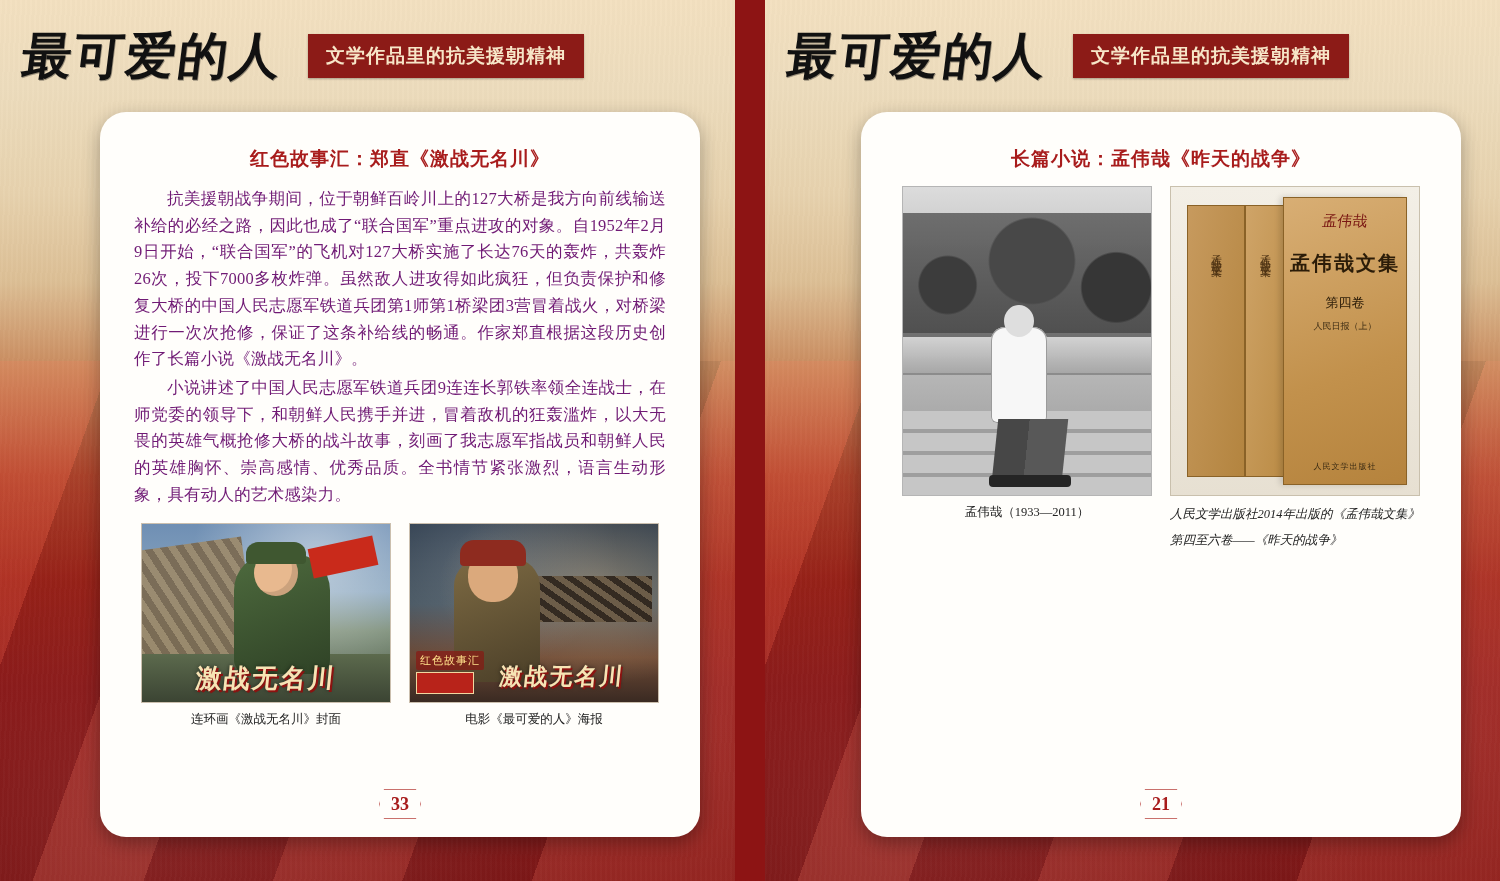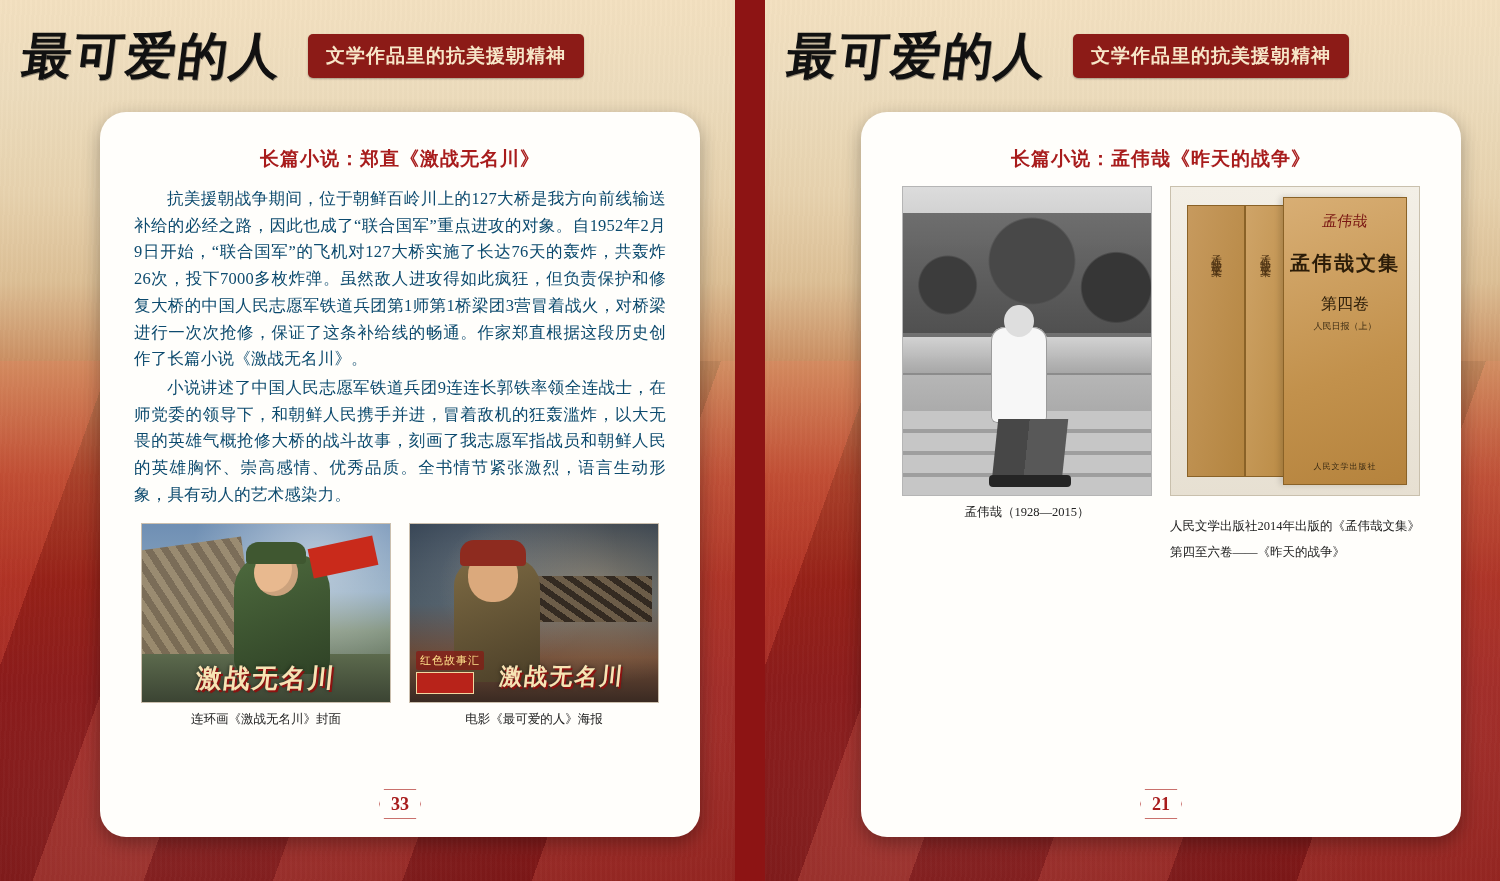--- a/index.html
+++ b/index.html
@@ -49,21 +49,21 @@
     text-shadow:1px 1px 0 rgba(0,0,0,.35);
     white-space:nowrap;
   }
   .subtitle-pill {
     margin-left:26px;
     background:#8c1b17;
     color:#f7e6c8;
     font-size:19px;
     font-weight:700;
     padding:9px 18px;
-    border-radius:5px;
+    border-radius:0;
     white-space:nowrap;
     letter-spacing:1px;
     box-shadow:0 1px 2px rgba(0,0,0,.3);
   }
   
   .card {
     position:absolute;
     left:100px; top:112px;
     width:600px; height:725px;
     background:#fffefb;
@@ -78,21 +78,21 @@
     font-weight:700;
     font-size:19px;
     letter-spacing:1px;
     margin:6px 0 14px 0;
   }
   .body-text p {
     margin:0 0 2px 0;
     text-indent:2em;
     font-size:16.5px;
     line-height:1.62;
-    color:#0c4a6e;
+    color:#701a75;
     text-align:justify;
     letter-spacing:.2px;
   }
   
   .figs { display:flex; gap:18px; margin-top:14px; justify-content:center; }
   .fig { width:250px; }
   .fig-caption {
     margin-top:8px;
     font-size:12.5px;
     color:#222;
@@ -206,53 +206,53 @@
     position:absolute; right:12px; top:10px; width:124px; height:288px;
     background:linear-gradient(160deg,#d8ae74,#c2914c 60%, #b5833d);
     border:1px solid #8a6227;
     box-shadow:-3px 0 6px rgba(0,0,0,.15);
   }
   .art-books .sig { position:absolute; top:14px; left:0; right:0; text-align:center;
     font-family:"DejaVu Serif", serif; font-size:15px; color:#7a1713; transform:skewX(-8deg); }
   .art-books .t1 { position:absolute; top:52px; left:0; right:0; text-align:center;
     font-size:20px; font-weight:700; color:#2b1c08; letter-spacing:2px; }
   .art-books .t2 { position:absolute; top:96px; left:0; right:0; text-align:center;
-    font-size:16px; color:#2b1c08; }
+    font-size:13px; color:#2b1c08; }
   .art-books .t3 { position:absolute; top:122px; left:0; right:0; text-align:center;
     font-size:9px; color:#3a2a12; }
   .art-books .pub { position:absolute; bottom:12px; left:0; right:0; text-align:center;
     font-size:8px; color:#3a2a12; letter-spacing:1px; }
 
   
   .pagenum {
     position:absolute; left:50%; bottom:18px; transform:translateX(-50%);
     width:42px; height:30px;
     display:flex; align-items:center; justify-content:center;
     font-size:18px; color:#a81c1c; font-weight:700;
     border:1.5px solid #c9706c;
     clip-path:polygon(12% 0,88% 0,100% 50%,88% 100%,12% 100%,0 50%);
   }
-  .captions-right { margin-top:22px; }
+  .captions-right { margin-top:10px;font-style:italic; }
 </style>
 </head>
 <body>
 
 <div class="spread">
 
   <div class="page left">
     <div class="grain"></div>
     <div class="silk"></div>
 
     <div class="masthead">
       <div class="brush-title">最可爱的人</div>
       <div class="subtitle-pill">文学作品里的抗美援朝精神</div>
     </div>
 
     <div class="card">
-      <div class="card-head">长篇小说：郑直《激战无名川》</div>
+      <div class="card-head">红色故事汇：郑直《激战无名川》</div>
       <div class="body-text">
         <p>抗美援朝战争期间，位于朝鲜百岭川上的127大桥是我方向前线输送补给的必经之路，因此也成了“联合国军”重点进攻的对象。自1952年2月9日开始，“联合国军”的飞机对127大桥实施了长达76天的轰炸，共轰炸26次，投下7000多枚炸弹。虽然敌人进攻得如此疯狂，但负责保护和修复大桥的中国人民志愿军铁道兵团第1师第1桥梁团3营冒着战火，对桥梁进行一次次抢修，保证了这条补给线的畅通。作家郑直根据这段历史创作了长篇小说《激战无名川》。</p>
         <p>小说讲述了中国人民志愿军铁道兵团9连连长郭铁率领全连战士，在师党委的领导下，和朝鲜人民携手并进，冒着敌机的狂轰滥炸，以大无畏的英雄气概抢修大桥的战斗故事，刻画了我志愿军指战员和朝鲜人民的英雄胸怀、崇高感情、优秀品质。全书情节紧张激烈，语言生动形象，具有动人的艺术感染力。</p>
       </div>
 
       <div class="figs">
         <div class="fig">
           <div class="art art-comic1">
             <div class="sky"></div>
             <div class="beams"></div>
@@ -304,21 +304,21 @@
           <div class="art-photo">
             <div class="bushes"></div>
             <div class="wall"></div>
             <div class="ground"></div>
             <div class="steps"></div>
             <div class="man-body"></div>
             <div class="man-head"></div>
             <div class="man-legs"></div>
             <div class="shoes"></div>
           </div>
-          <div class="fig-caption">孟伟哉（1928—2015）</div>
+          <div class="fig-caption">孟伟哉（1933—2011）</div>
         </div>
 
         <div class="fig">
           <div class="art-books">
             <div class="slip">
               <div class="slip-text">孟伟哉文集</div>
             </div>
             <div class="slip two">
               <div class="slip-text">孟伟哉文集</div>
             </div>

